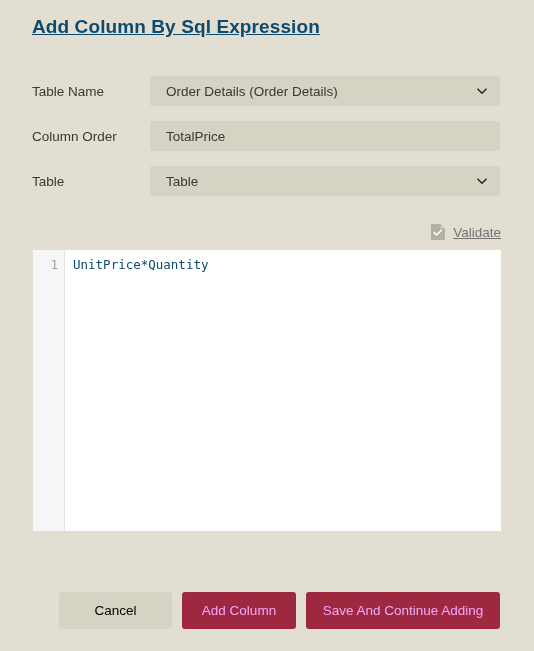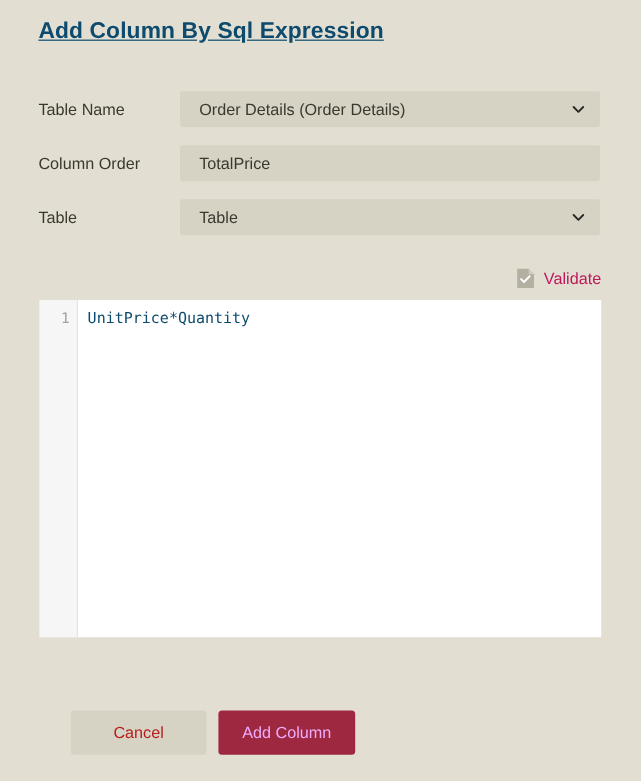--- a/index.html
+++ b/index.html
@@ -109,22 +109,23 @@
     cursor: default;
   }
   .validate-icon {
     width: 16px;
     height: 18px;
     display: block;
   }
   .validate-icon svg { display: block; }
   .validate-label {
     font-size: 13.5px;
-    color: #be185d;
-    white-space: nowrap;
+    color: #737373;
+    white-space: nowrap;
+    text-decoration: underline;
   }
 
   
   .editor {
     position: absolute;
     left: 33px;
     top: 250px;
     width: 468px;
     height: 281px;
     background: #ffffff;
@@ -177,21 +178,21 @@
     border-radius: 3px;
     font-family: "Liberation Sans", sans-serif;
     font-size: 13.5px;
     cursor: pointer;
     padding: 0 14px;
     box-sizing: border-box;
     white-space: nowrap;
   }
   .btn-secondary {
     background: #d6d3c4;
-    color: #b91c1c;
+    color: #000000;
   }
   .btn-primary {
     background: #9d2840;
     color: #f0abfc;
   }
   #btn-cancel { left: 59px; width: 113px; }
   #btn-add-column { left: 182px; width: 114px; }
   #btn-save-continue { left: 306px; width: 194px; }
 </style>
 </head>
@@ -254,15 +255,16 @@
       <div class="gutter-line">1</div>
     </div>
     <div class="editor-code">
       <div class="code-line">UnitPrice*Quantity</div>
     </div>
   </div>
 
   <div class="footer">
     <button class="btn btn-secondary" id="btn-cancel">Cancel</button>
     <button class="btn btn-primary" id="btn-add-column">Add Column</button>
+    <button class="btn btn-primary" id="btn-save-continue">Save And Continue Adding</button>
   </div>
 
 </div>
 
 </body></html>

